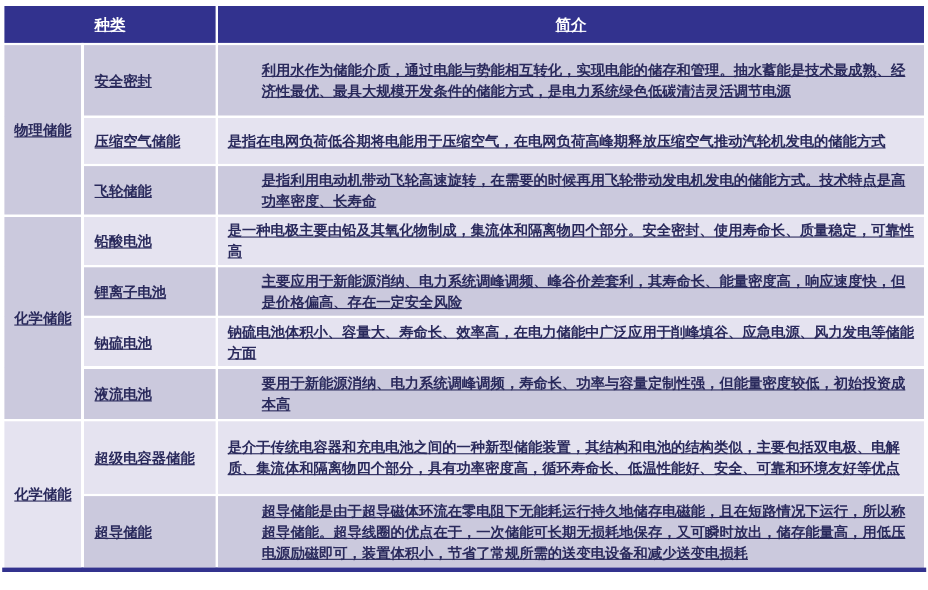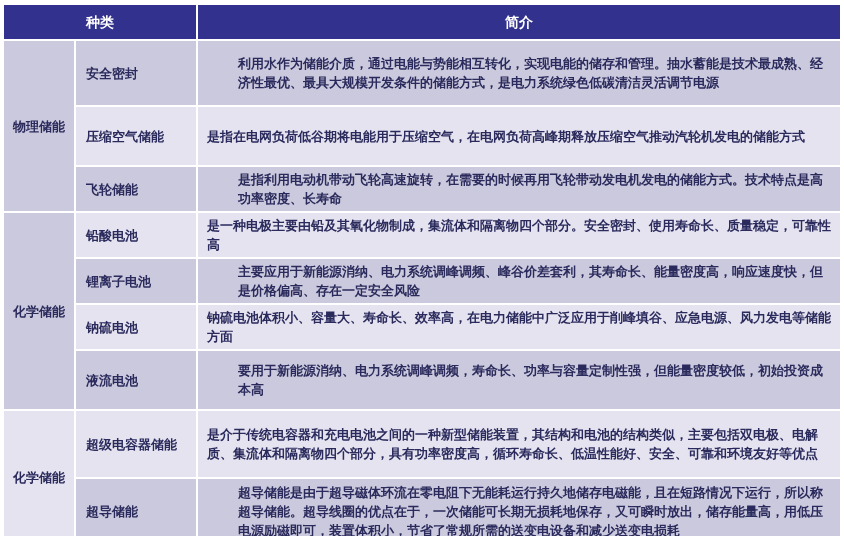--- a/index.html
+++ b/index.html
@@ -27,20 +27,21 @@
   }
   th,td{
     border:2px solid var(--gap);
     vertical-align:middle;
     color:var(--text);
     font-size:13px;
     line-height:19px;
     font-weight:600;
     padding:3px 9px;
     overflow:hidden;
+    text-decoration:underline;
   }
   th.hdr{
     background:var(--header-bg);
     color:var(--header-text);
     font-size:14px;
     font-weight:bold;
     height:30px;
     text-align:center;
     padding:2px 4px;
   }
@@ -65,42 +66,42 @@
         <th class="hdr" colspan="2">种类</th>
         <th class="hdr">简介</th>
       </tr>
     </thead>
     <tbody>
         <tr style="height: 66px;">
           <td rowspan="3" class="cat dark">物理储能</td>
           <td class="sub dark">安全密封</td>
           <td class="desc dark">利用水作为储能介质，通过电能与势能相互转化，实现电能的储存和管理。抽水蓄能是技术最成熟、经济性最优、最具大规模开发条件的储能方式，是电力系统绿色低碳清洁灵活调节电源</td>
         </tr>
-        <tr style="height: 60px;">
+        <tr style="height: 44px;">
           <td class="sub light">压缩空气储能</td>
           <td class="desc light">是指在电网负荷低谷期将电能用于压缩空气，在电网负荷高峰期释放压缩空气推动汽轮机发电的储能方式</td>
         </tr>
         <tr style="height: 44px;">
           <td class="sub dark">飞轮储能</td>
           <td class="desc dark">是指利用电动机带动飞轮高速旋转，在需要的时候再用飞轮带动发电机发电的储能方式。技术特点是高功率密度、长寿命</td>
         </tr>
         <tr style="height: 44px;">
           <td rowspan="4" class="cat dark">化学储能</td>
           <td class="sub light">铅酸电池</td>
           <td class="desc light">是一种电极主要由铅及其氧化物制成，集流体和隔离物四个部分。安全密封、使用寿命长、质量稳定，可靠性高</td>
         </tr>
         <tr style="height: 44px;">
           <td class="sub dark">锂离子电池</td>
           <td class="desc dark">主要应用于新能源消纳、电力系统调峰调频、峰谷价差套利，其寿命长、能量密度高，响应速度快，但是价格偏高、存在一定安全风险</td>
         </tr>
         <tr style="height: 44px;">
           <td class="sub light">钠硫电池</td>
           <td class="desc light">钠硫电池体积小、容量大、寿命长、效率高，在电力储能中广泛应用于削峰填谷、应急电源、风力发电等储能方面</td>
         </tr>
-        <tr style="height: 60px;">
+        <tr style="height: 48px;">
           <td class="sub dark">液流电池</td>
           <td class="desc dark">要用于新能源消纳、电力系统调峰调频，寿命长、功率与容量定制性强，但能量密度较低，初始投资成本高</td>
         </tr>
         <tr style="height: 68px;">
           <td rowspan="2" class="cat light">化学储能</td>
           <td class="sub light">超级电容器储能</td>
           <td class="desc light">是介于传统电容器和充电电池之间的一种新型储能装置，其结构和电池的结构类似，主要包括双电极、电解质、集流体和隔离物四个部分，具有功率密度高，循环寿命长、低温性能好、安全、可靠和环境友好等优点</td>
         </tr>
         <tr style="height: 68px;">
           <td class="sub dark">超导储能</td>

